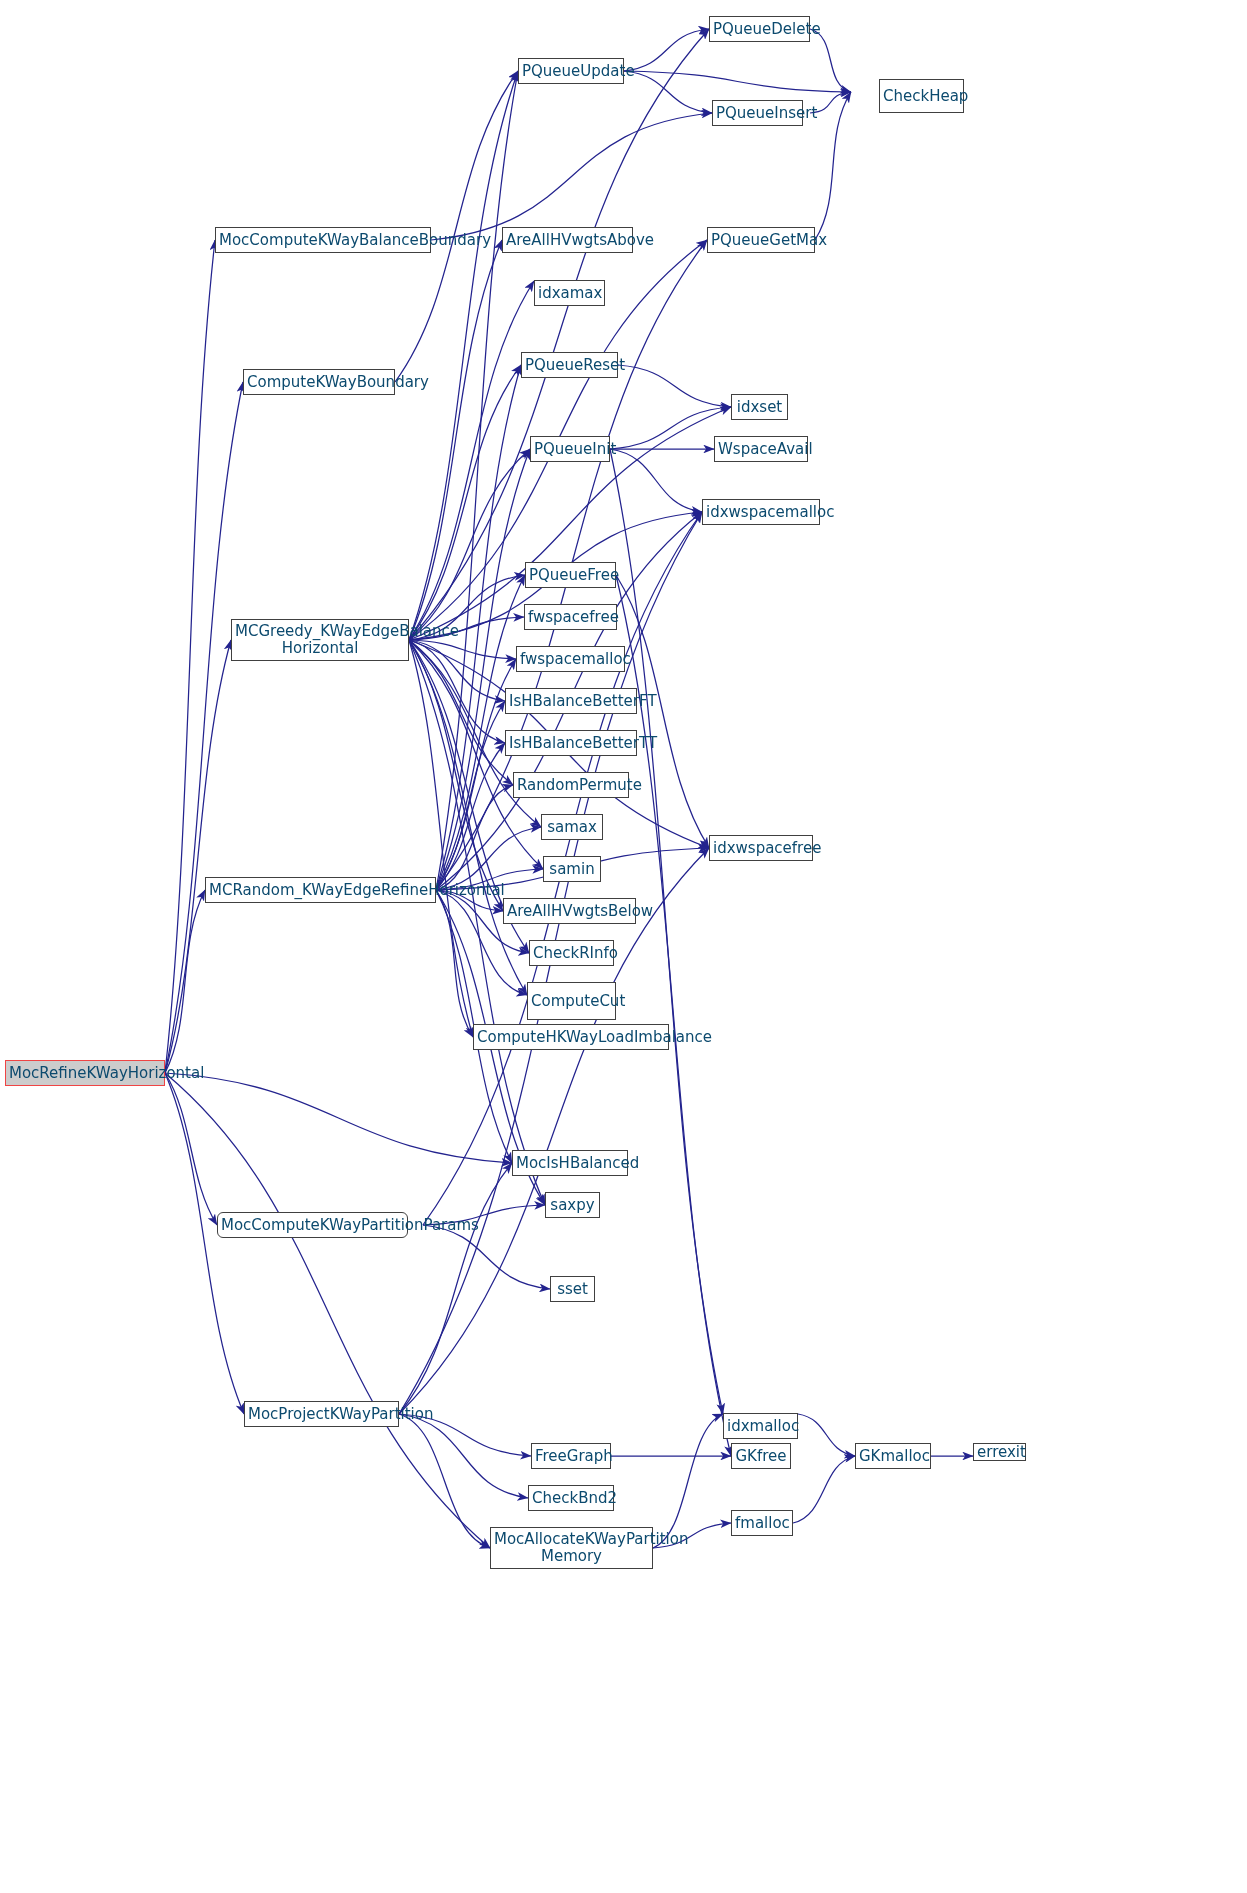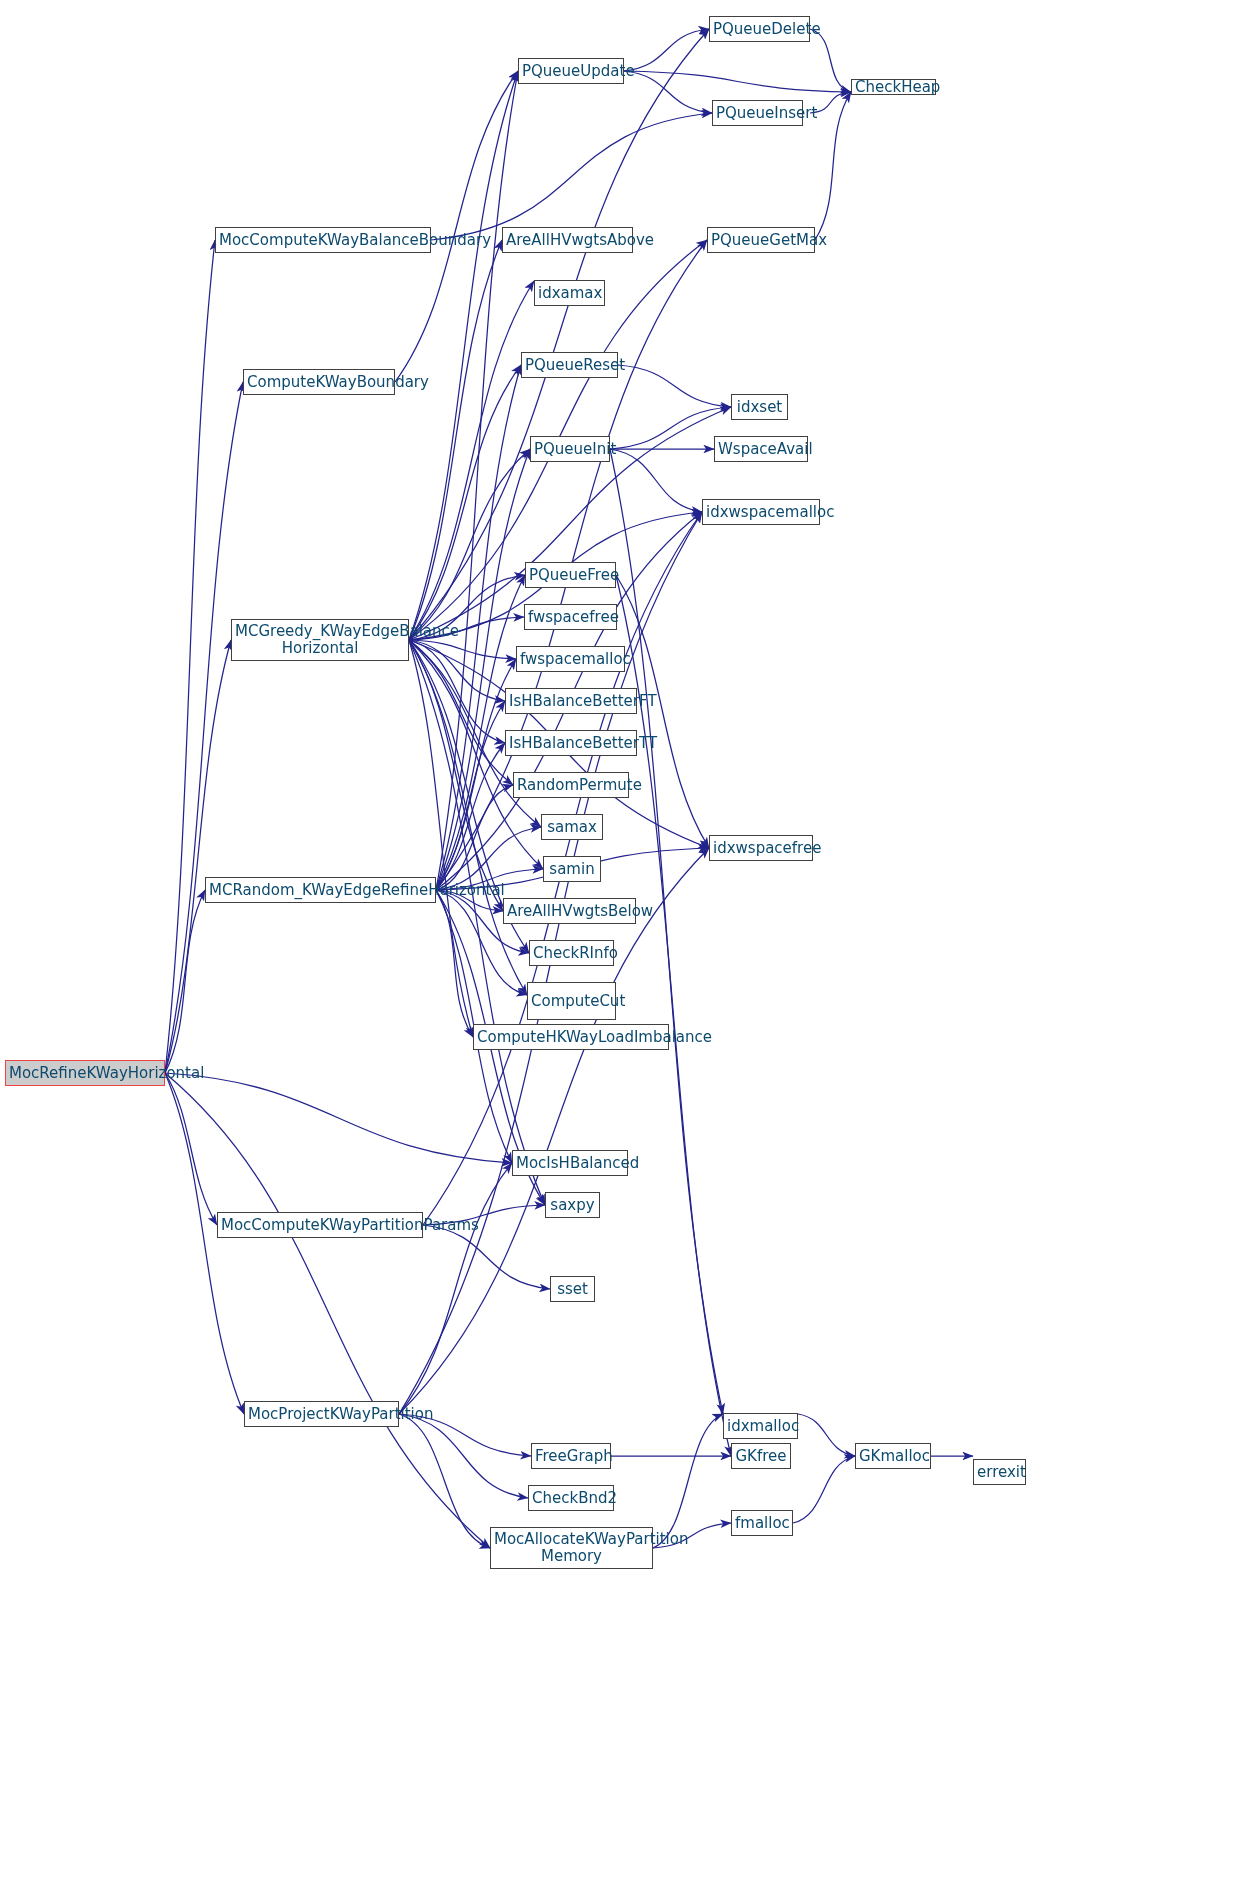--- a/index.html
+++ b/index.html
@@ -143,21 +143,21 @@
         <path d="M931,1456 C959,1456 945,1456 973,1456" marker-end="url(#arrow)"></path>
       </g>
   </svg>
   <div id="nodes">
       <div class="node root" style="left: 5px; top: 1060px; width: 160px; height: 26px;"><span class="node-label">MocRefineKWayHorizontal</span></div>
       <div class="node" style="left: 215px; top: 227px; width: 216px; height: 26px;"><span class="node-label">MocComputeKWayBalanceBoundary</span></div>
       <div class="node" style="left: 243px; top: 369px; width: 152px; height: 26px;"><span class="node-label">ComputeKWayBoundary</span></div>
       <div class="node" style="left: 231px; top: 619px; width: 178px; height: 42px;"><span class="node-label">MCGreedy_KWayEdgeBalance
 Horizontal</span></div>
       <div class="node" style="left: 205px; top: 877px; width: 231px; height: 26px;"><span class="node-label">MCRandom_KWayEdgeRefineHorizontal</span></div>
-      <div class="node" style="left: 217px; top: 1212px; width: 206px; height: 26px;"><span class="node-label">MocComputeKWayPartitionParams</span></div>
+      <div class="node" style="left: 217px; top: 1212px; width: 191px; height: 26px; border-radius: 6px;"><span class="node-label">MocComputeKWayPartitionParams</span></div>
       <div class="node" style="left: 244px; top: 1401px; width: 155px; height: 26px;"><span class="node-label">MocProjectKWayPartition</span></div>
       <div class="node" style="left: 502px; top: 227px; width: 131px; height: 26px;"><span class="node-label">AreAllHVwgtsAbove</span></div>
       <div class="node" style="left: 534px; top: 280px; width: 71px; height: 26px;"><span class="node-label">idxamax</span></div>
       <div class="node" style="left: 521px; top: 352px; width: 97px; height: 26px;"><span class="node-label">PQueueReset</span></div>
       <div class="node" style="left: 530px; top: 436px; width: 80px; height: 26px;"><span class="node-label">PQueueInit</span></div>
       <div class="node" style="left: 525px; top: 562px; width: 91px; height: 26px;"><span class="node-label">PQueueFree</span></div>
       <div class="node" style="left: 524px; top: 604px; width: 93px; height: 26px;"><span class="node-label">fwspacefree</span></div>
       <div class="node" style="left: 516px; top: 646px; width: 109px; height: 26px;"><span class="node-label">fwspacemalloc</span></div>
       <div class="node" style="left: 505px; top: 688px; width: 132px; height: 26px;"><span class="node-label">IsHBalanceBetterFT</span></div>
       <div class="node" style="left: 505px; top: 730px; width: 132px; height: 26px;"><span class="node-label">IsHBalanceBetterTT</span></div>
@@ -172,24 +172,24 @@
       <div class="node" style="left: 545px; top: 1192px; width: 55px; height: 26px;"><span class="node-label">saxpy</span></div>
       <div class="node" style="left: 550px; top: 1276px; width: 45px; height: 26px;"><span class="node-label">sset</span></div>
       <div class="node" style="left: 531px; top: 1443px; width: 80px; height: 26px;"><span class="node-label">FreeGraph</span></div>
       <div class="node" style="left: 528px; top: 1485px; width: 86px; height: 26px;"><span class="node-label">CheckBnd2</span></div>
       <div class="node" style="left: 490px; top: 1527px; width: 163px; height: 42px;"><span class="node-label">MocAllocateKWayPartition
 Memory</span></div>
       <div class="node" style="left: 518px; top: 58px; width: 106px; height: 26px;"><span class="node-label">PQueueUpdate</span></div>
       <div class="node" style="left: 709px; top: 16px; width: 101px; height: 26px;"><span class="node-label">PQueueDelete</span></div>
       <div class="node" style="left: 712px; top: 100px; width: 91px; height: 26px;"><span class="node-label">PQueueInsert</span></div>
       <div class="node" style="left: 707px; top: 227px; width: 108px; height: 26px;"><span class="node-label">PQueueGetMax</span></div>
-      <div class="node" style="left: 851px; top: 79px; width: 85px; height: 16px;"><span class="node-label">CheckHeap</span></div>
+      <div class="node" style="left: 879px; top: 79px; width: 85px; height: 34px;"><span class="node-label">CheckHeap</span></div>
       <div class="node" style="left: 731px; top: 394px; width: 57px; height: 26px;"><span class="node-label">idxset</span></div>
       <div class="node" style="left: 714px; top: 436px; width: 94px; height: 26px;"><span class="node-label">WspaceAvail</span></div>
       <div class="node" style="left: 702px; top: 499px; width: 118px; height: 26px;"><span class="node-label">idxwspacemalloc</span></div>
       <div class="node" style="left: 709px; top: 835px; width: 104px; height: 26px;"><span class="node-label">idxwspacefree</span></div>
       <div class="node" style="left: 723px; top: 1401px; width: 75px; height: 26px; margin-top: 12px;"><span class="node-label">idxmalloc</span></div>
       <div class="node" style="left: 731px; top: 1443px; width: 60px; height: 26px;"><span class="node-label">GKfree</span></div>
       <div class="node" style="left: 731px; top: 1510px; width: 62px; height: 26px;"><span class="node-label">fmalloc</span></div>
       <div class="node" style="left: 855px; top: 1443px; width: 76px; height: 26px;"><span class="node-label">GKmalloc</span></div>
-      <div class="node" style="left: 973px; top: 1443px; width: 53px; height: 26px; margin-top: 16px;"><span class="node-label">errexit</span></div>
+      <div class="node" style="left: 973px; top: 1443px; width: 53px; height: 18px;"><span class="node-label">errexit</span></div>
     </div>
 </div>
 
 </body></html>

